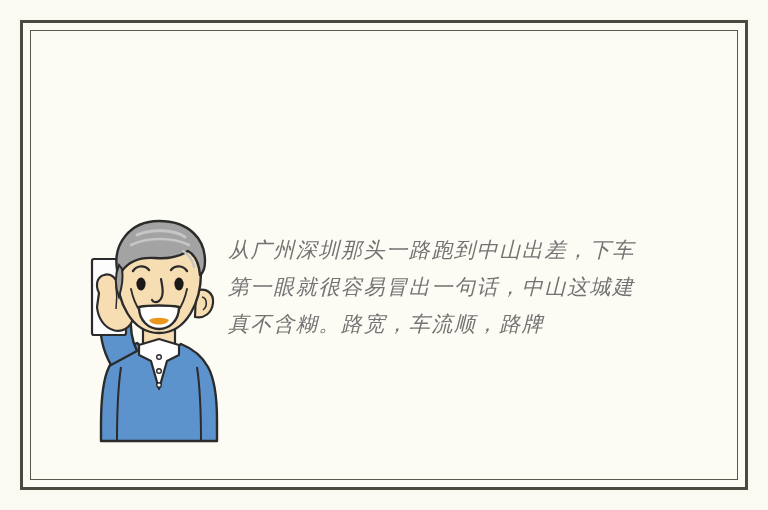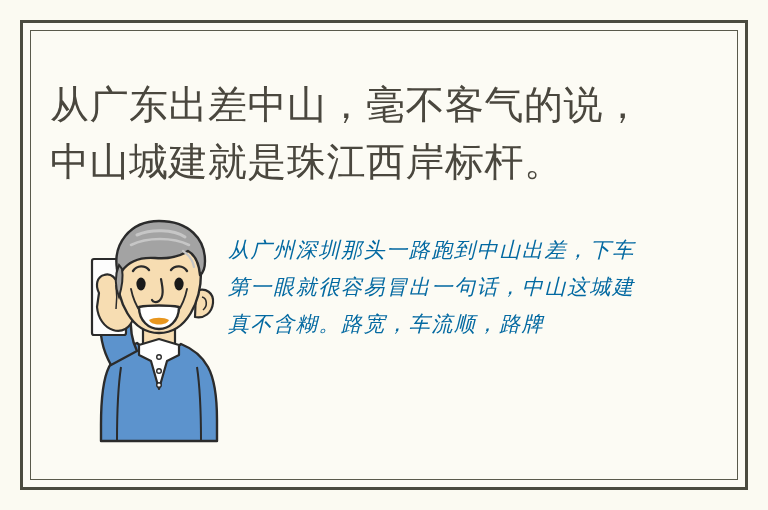--- a/index.html
+++ b/index.html
@@ -57,21 +57,21 @@
     position: absolute;
     left: 205px;
     top: 188px;
     width: 418px;
   }
   #body-text {
     font-family: "DejaVu Serif", "Liberation Serif", serif;
     font-size: 21px;
     line-height: 37px;
     letter-spacing: 1.6px;
-    color: #0369a1;
+    color: #737373;
     font-style: italic;
     word-break: break-all;
     text-align: left;
   }
 
   
   #illustration {
     position: absolute;
     left: 52px;
     top: 192px;
@@ -79,21 +79,20 @@
     height: 228px;
   }
   #illustration svg { display: block; }
 </style>
 </head>
 <body>
 
 <div id="article-card">
   <div id="article-inner-frame"></div>
 
-  <h1 id="headline">从广东出差中山，毫不客气的说，中山城建就是珠江西岸标杆。</h1>
 
   <div id="illustration">
     <svg viewBox="0 0 168 228" width="168" height="228" xmlns="http://www.w3.org/2000/svg">
 
       <g>
         <path d="M62 128
                  C 52 132, 40 140, 34 152
                  C 28 164, 26 186, 26 210
                  L 26 226 L 142 226
                  L 142 205

